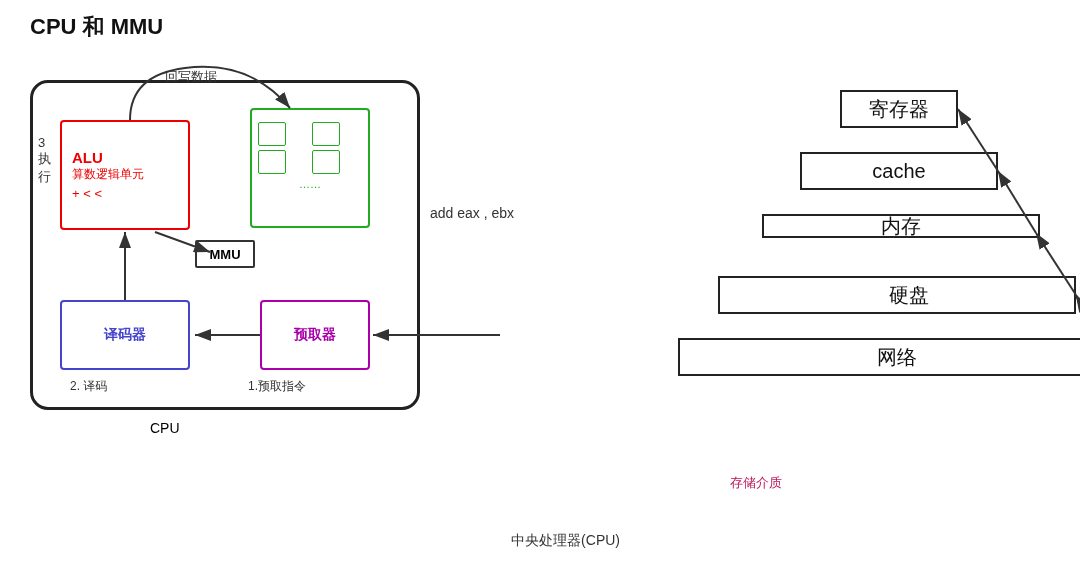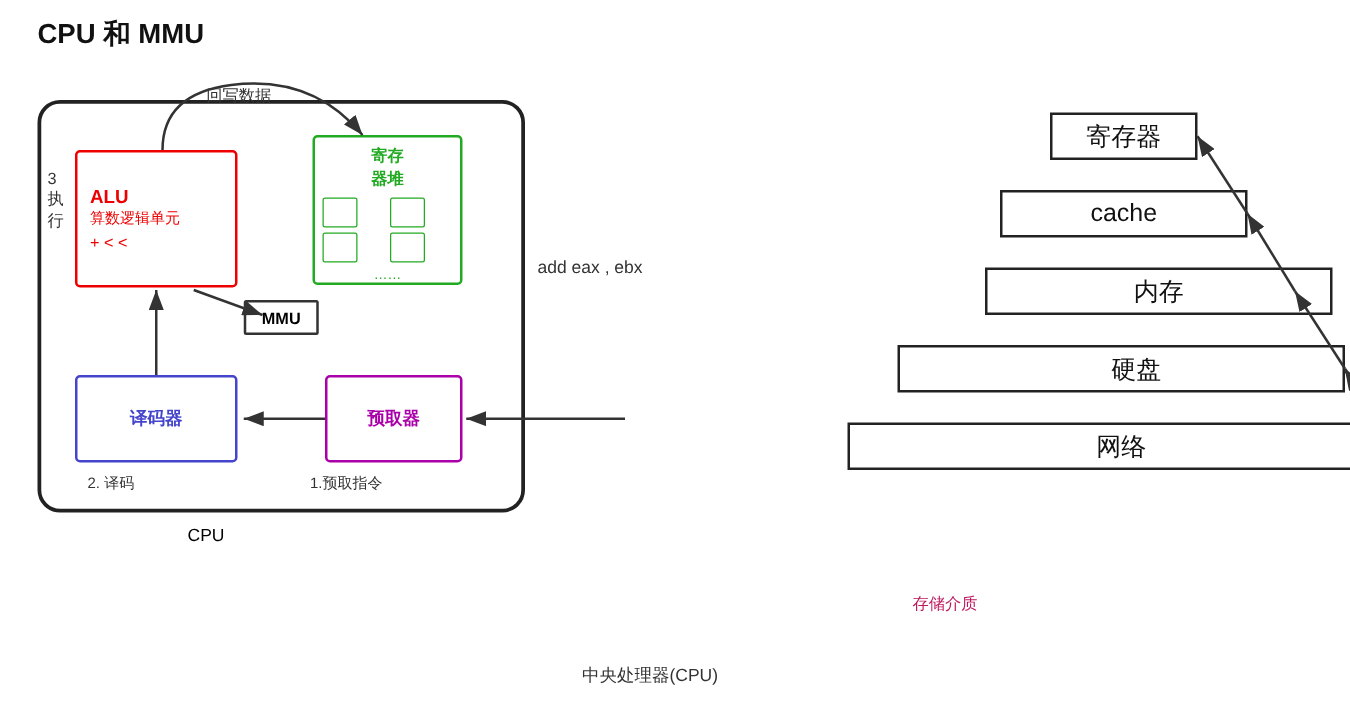--- a/index.html
+++ b/index.html
@@ -227,21 +227,21 @@
       font-size: 20px;
       color: #111;
     }
 
     
     .bottom-label {
       position: absolute;
       bottom: 18px;
       left: 420px;
       width: 200px;
-      text-align: center;
+      text-align: right;
       font-size: 14px;
       color: #333;
     }
   </style>
 </head>
 <body>
 
 <div class="page-title">CPU 和 MMU</div>
 
 <div class="cpu-box"></div>
@@ -251,22 +251,20 @@
 执
 行</div>
 
 <div class="alu-box">
   <div class="alu-title">ALU</div>
   <div class="alu-sub">算数逻辑单元</div>
   <div class="alu-ops">+ &lt; &lt;</div>
 </div>
 
 <div class="reg-box">
-  <div class="reg-title" style="white-space:pre-line; color:#2a2; font-size:13px; font-weight:bold;">寄存
-器堆</div>
   <div class="reg-grid">
     <div class="reg-cell"></div>
     <div class="reg-cell"></div>
     <div class="reg-cell"></div>
     <div class="reg-cell"></div>
   </div>
   <div class="reg-dots">……</div>
 </div>
 
 <div class="mmu-box">MMU</div>
@@ -282,21 +280,21 @@
 <div class="instruction-label">add eax , ebx</div>
 
 <div class="mem-level" style="left:840px; top:90px; width:118px; height:38px;">
   <span>寄存器</span>
 </div>
 
 <div class="mem-level" style="left:800px; top:152px; width:198px; height:38px;">
   <span>cache</span>
 </div>
 
-<div class="mem-level" style="left:788px; top:214px; width:278px; height:38px;">
+<div class="mem-level" style="left:762px; top:214px; width:278px; height:24px;">
   <span>内存</span>
 </div>
 
 <div class="mem-level" style="left:718px; top:276px; width:358px; height:38px;padding-left:24px;">
   <span>硬盘</span>
 </div>
 
 <div class="mem-level" style="left:678px; top:338px; width:438px; height:38px;">
   <span>网络</span>
 </div>

